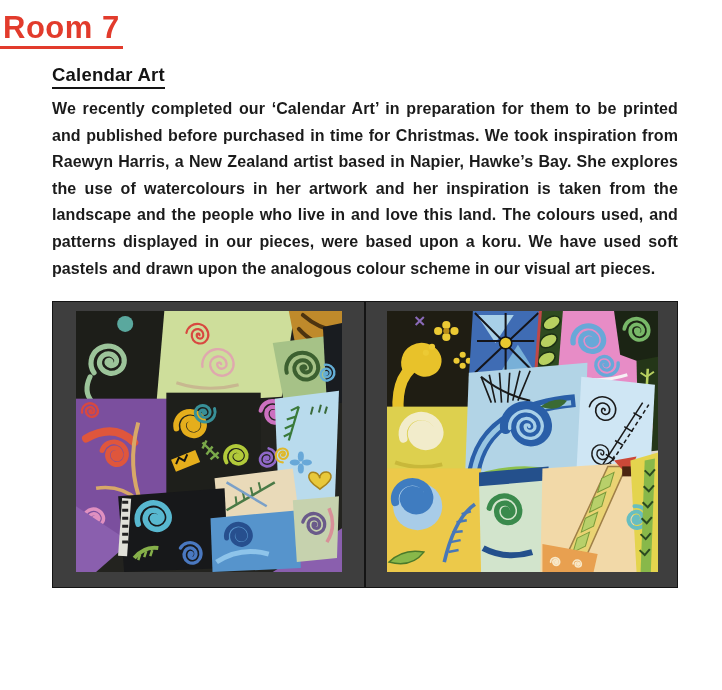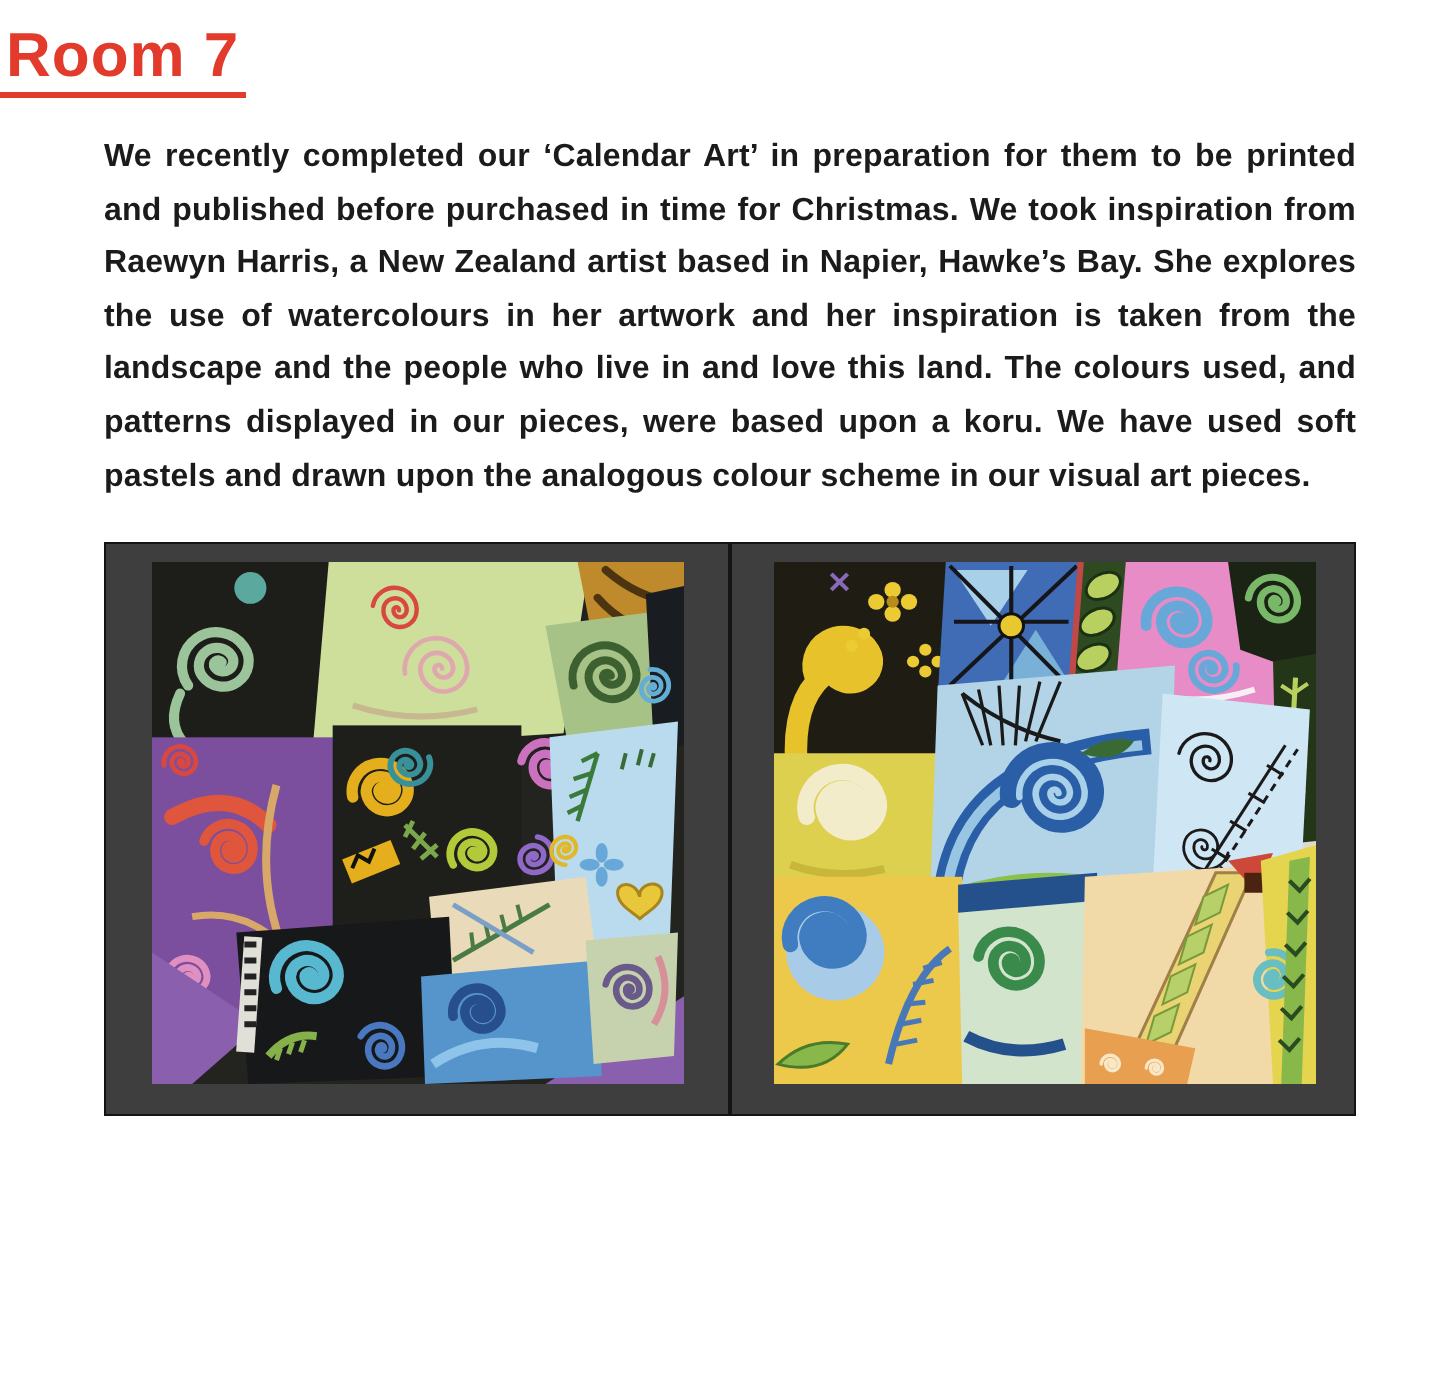--- a/index.html
+++ b/index.html
@@ -12,21 +12,21 @@
     display:inline-block; font-size:31px; font-weight:bold;
     color:var(--accent-red,#e23b2c); border-bottom:3px solid var(--accent-red,#e23b2c);
     padding:0 3px 1px 3px; letter-spacing:0.5px; line-height:1.1;
   }
   .content { margin-left:52px; width:626px; }
   .section-heading {
     display:inline-block; margin-top:15px; font-size:18.5px; font-weight:bold;
     color:#141414; border-bottom:2px solid #141414; padding-bottom:1px; letter-spacing:0.2px;
   }
   .body-text {
-    margin-top:17px; font-size:16px; font-weight:bold; line-height:26.6px;
+    margin-top:7px; font-size:16px; font-weight:bold; line-height:26.6px;
     text-align:justify; color:var(--text-black,#1b1b1b); letter-spacing:0.1px;
   }
   .figures { margin-top:19px; display:flex; width:626px; height:287px; }
   .frame {
     width:313px; height:287px; box-sizing:border-box;
     background:var(--frame-gray,#3e3e3e); border:1px solid var(--frame-border,#141414);
   }
   .frame-left  { padding:9px 22px 15px 23px; }
   .frame-right { padding:9px 19px 15px 21px; }
   .photo { display:block; width:100%; height:100%; }
@@ -34,20 +34,23 @@
 </head>
 <body>
 
 <div class="page">
 
   <div class="title-wrap">
     <span class="page-title">Room 7</span>
   </div>
 
   <div class="content">
+    <div>
+      <span class="section-heading">Calendar Art</span>
+    </div>
 
     <p class="body-text">We recently completed our ‘Calendar Art’ in preparation for them to be printed and published before purchased in time for Christmas.  We took inspiration from Raewyn Harris, a New Zealand artist based in Napier, Hawke’s Bay.  She explores the use of watercolours in her artwork and her inspiration is taken from the landscape and the people who live in and love this land.  The colours used, and patterns displayed in our pieces, were based upon a koru.  We have used soft pastels and drawn upon the analogous colour scheme in our visual art pieces.</p>
 
     <div class="figures">
 
       <div class="frame frame-left">
         <svg class="photo" viewBox="0 0 265 262" preserveAspectRatio="none" role="img" aria-label="Collage photo of students' koru calendar art on a dark grey mount — darker palette: black, purple, green, teal and blue panels with spiral koru patterns">
           <defs>
             <path id="koruA" d="M0 0a20 20 0 0 1 40 0a15 15 0 0 1-30 0a10.5 10.5 0 0 1 21 0a6 6 0 0 1-12 0a2.5 2.5 0 0 1 5 0" fill="none" stroke-linecap="round"></path>
           </defs>

